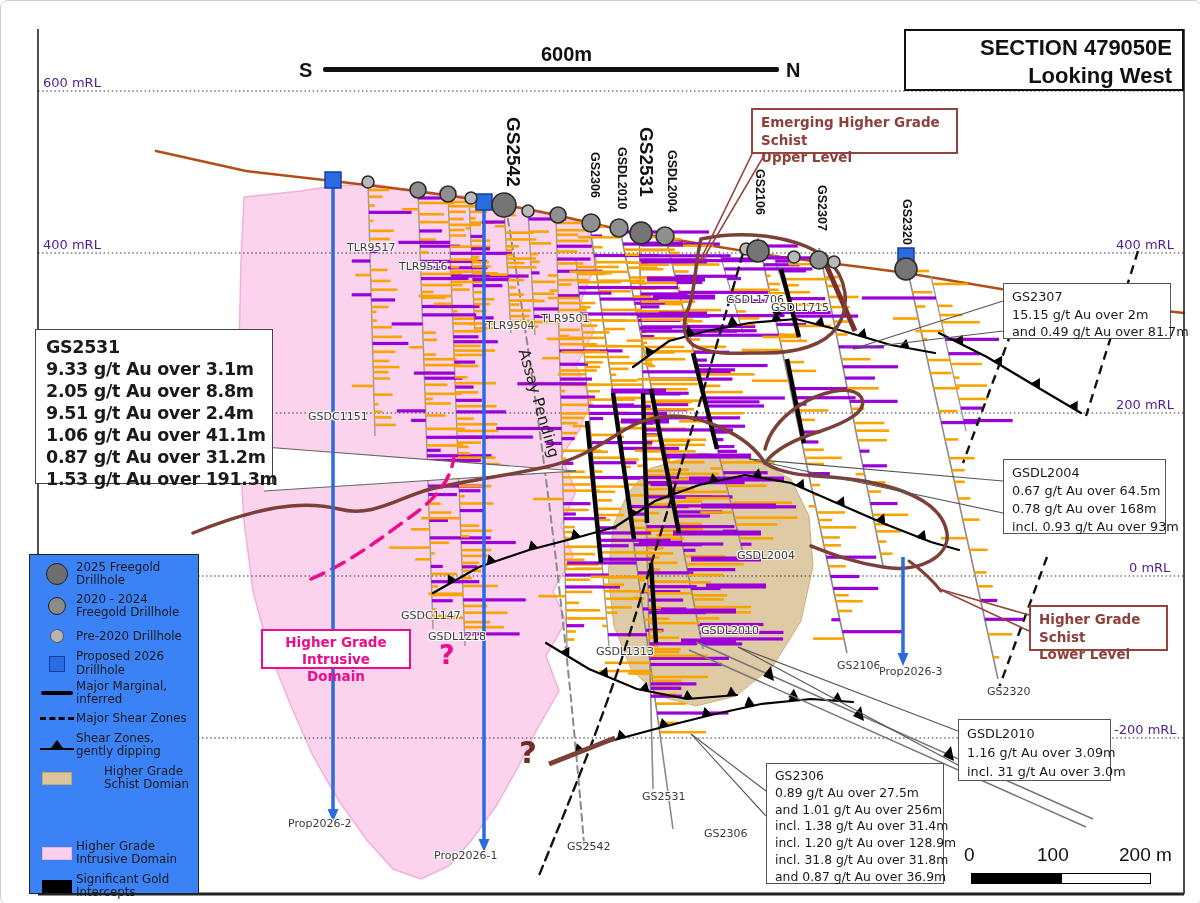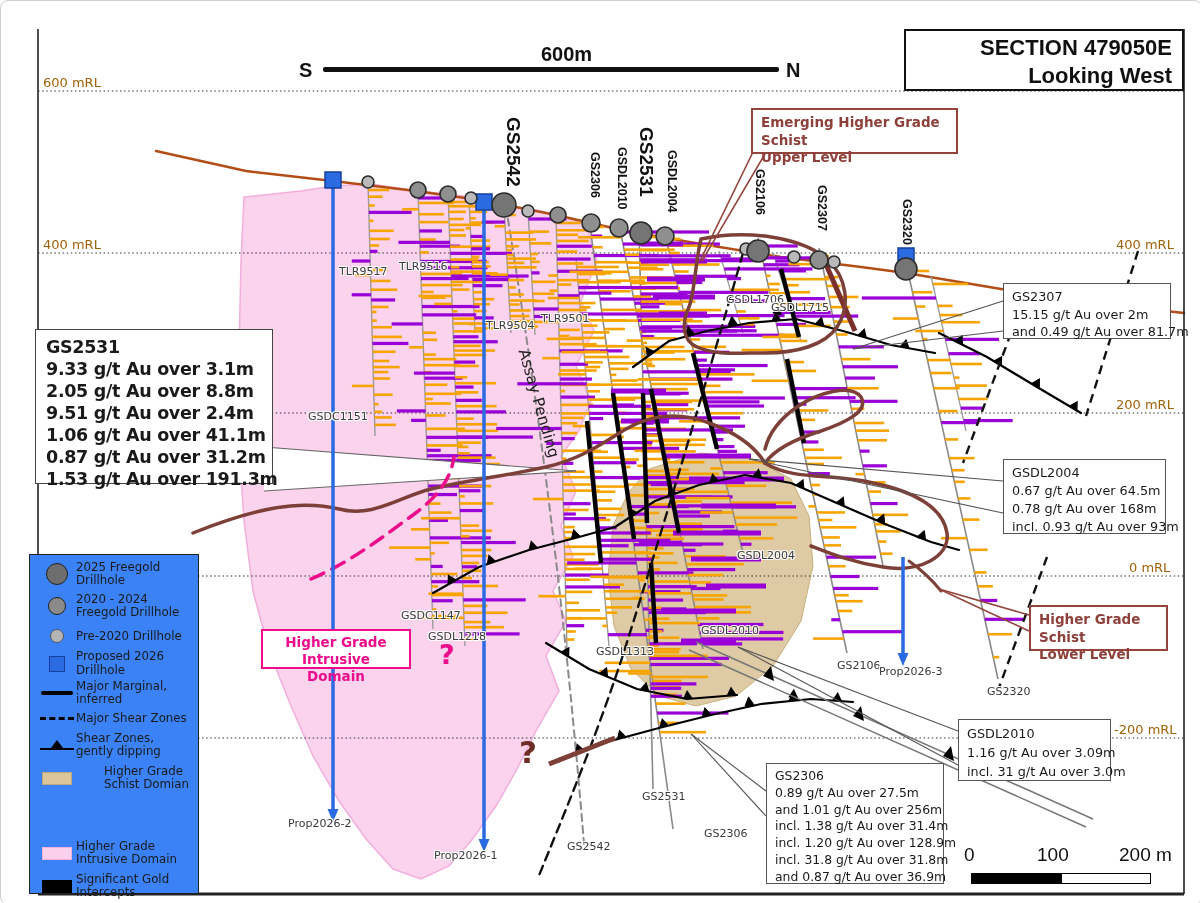--- a/index.html
+++ b/index.html
@@ -4,21 +4,21 @@
 <style>
   html,body{margin:0;padding:0;background:#fff;}
   #stage{position:relative;width:1200px;height:903px;background:#fff;border:1px solid #cfcfcf;border-radius:8px;overflow:hidden;font-family:"DejaVu Sans","Liberation Sans",sans-serif;}
   #scene{position:absolute;left:0;top:0;}
   
   .title-box{position:absolute;left:903px;top:28px;width:280px;height:62px;background:#fff;border:2px solid #111;box-sizing:border-box;text-align:right;padding:3px 10px 0 0;font-family:"Liberation Sans",sans-serif;font-weight:bold;font-size:22px;line-height:1.28;color:#111;}
   
   .topscale-lbl{position:absolute;font-family:"Liberation Sans",sans-serif;font-weight:bold;font-size:20px;color:#111;}
   .topscale-line{position:absolute;left:322px;top:66px;width:456px;height:5px;background:#111;border-radius:2px;}
   
-  .mrl{position:absolute;font-size:13px;color:#a16207;text-shadow:0 0 2px #fff,0 0 2px #fff;}
+  .mrl{position:absolute;font-size:13px;color:#4c1d95;text-shadow:0 0 2px #fff,0 0 2px #fff;}
   
   .callout{position:absolute;background:#fff;border:1.5px solid #555;box-sizing:border-box;color:#1a1a1a;padding:4px 8px;}
   .callout .ln{white-space:nowrap;}
   #co-gs2531{left:34px;top:328px;width:238px;height:155px;font-weight:bold;font-size:17.5px;line-height:22px;letter-spacing:-0.3px;border-color:#444;padding-top:6px;padding-left:10px;}
   #co-gs2307{left:1002px;top:282px;width:168px;height:56px;font-size:12.8px;line-height:17.5px;}
   #co-gsdl2004{left:1002px;top:458px;width:163px;height:75px;font-size:12.8px;line-height:18px;}
   #co-gsdl2010{left:957px;top:718px;width:153px;height:62px;font-size:12.8px;line-height:19px;}
   #co-gs2306{left:765px;top:762px;width:178px;height:121px;font-size:12.4px;line-height:16.8px;}
   
   .brown-box{position:absolute;background:#fff;border:2px solid #94443c;box-sizing:border-box;color:#8e403a;font-weight:bold;font-size:13.5px;line-height:1.3;padding:4px 8px;}
@@ -1102,21 +1102,21 @@
 
   <span class="rot big" style="left:523px;top:116px;">GS2542</span>
   <span class="rot" style="left:601px;top:151px;">GS2306</span>
   <span class="rot" style="left:628px;top:146px;">GSDL2010</span>
   <span class="rot big" style="left:656px;top:126px;">GS2531</span>
   <span class="rot" style="left:678px;top:149px;">GSDL2004</span>
   <span class="rot" style="left:766px;top:168px;">GS2106</span>
   <span class="rot" style="left:828px;top:184px;">GS2307</span>
   <span class="rot" style="left:913px;top:198px;">GS2320</span>
 
-  <span class="plbl" style="left:338px;top:240px;margin-top:24px;">TLR9517</span>
+  <span class="plbl" style="left:346px;top:240px;">TLR9517</span>
   <span class="plbl" style="left:398px;top:259px;">TLR9516</span>
   <span class="plbl" style="left:485px;top:318px;">TLR9504</span>
   <span class="plbl" style="left:540px;top:311px;">TLR9501</span>
   <span class="plbl" style="left:307px;top:409px;">GSDC1151</span>
   <span class="plbl" style="left:400px;top:608px;">GSDC1147</span>
   <span class="plbl" style="left:427px;top:629px;">GSDL1218</span>
   <span class="plbl" style="left:595px;top:644px;">GSDL1313</span>
   <span class="plbl" style="left:700px;top:623px;">GSDL2010</span>
   <span class="plbl" style="left:736px;top:548px;">GSDL2004</span>
   <span class="plbl" style="left:725px;top:292px;">GSDL1706</span>

